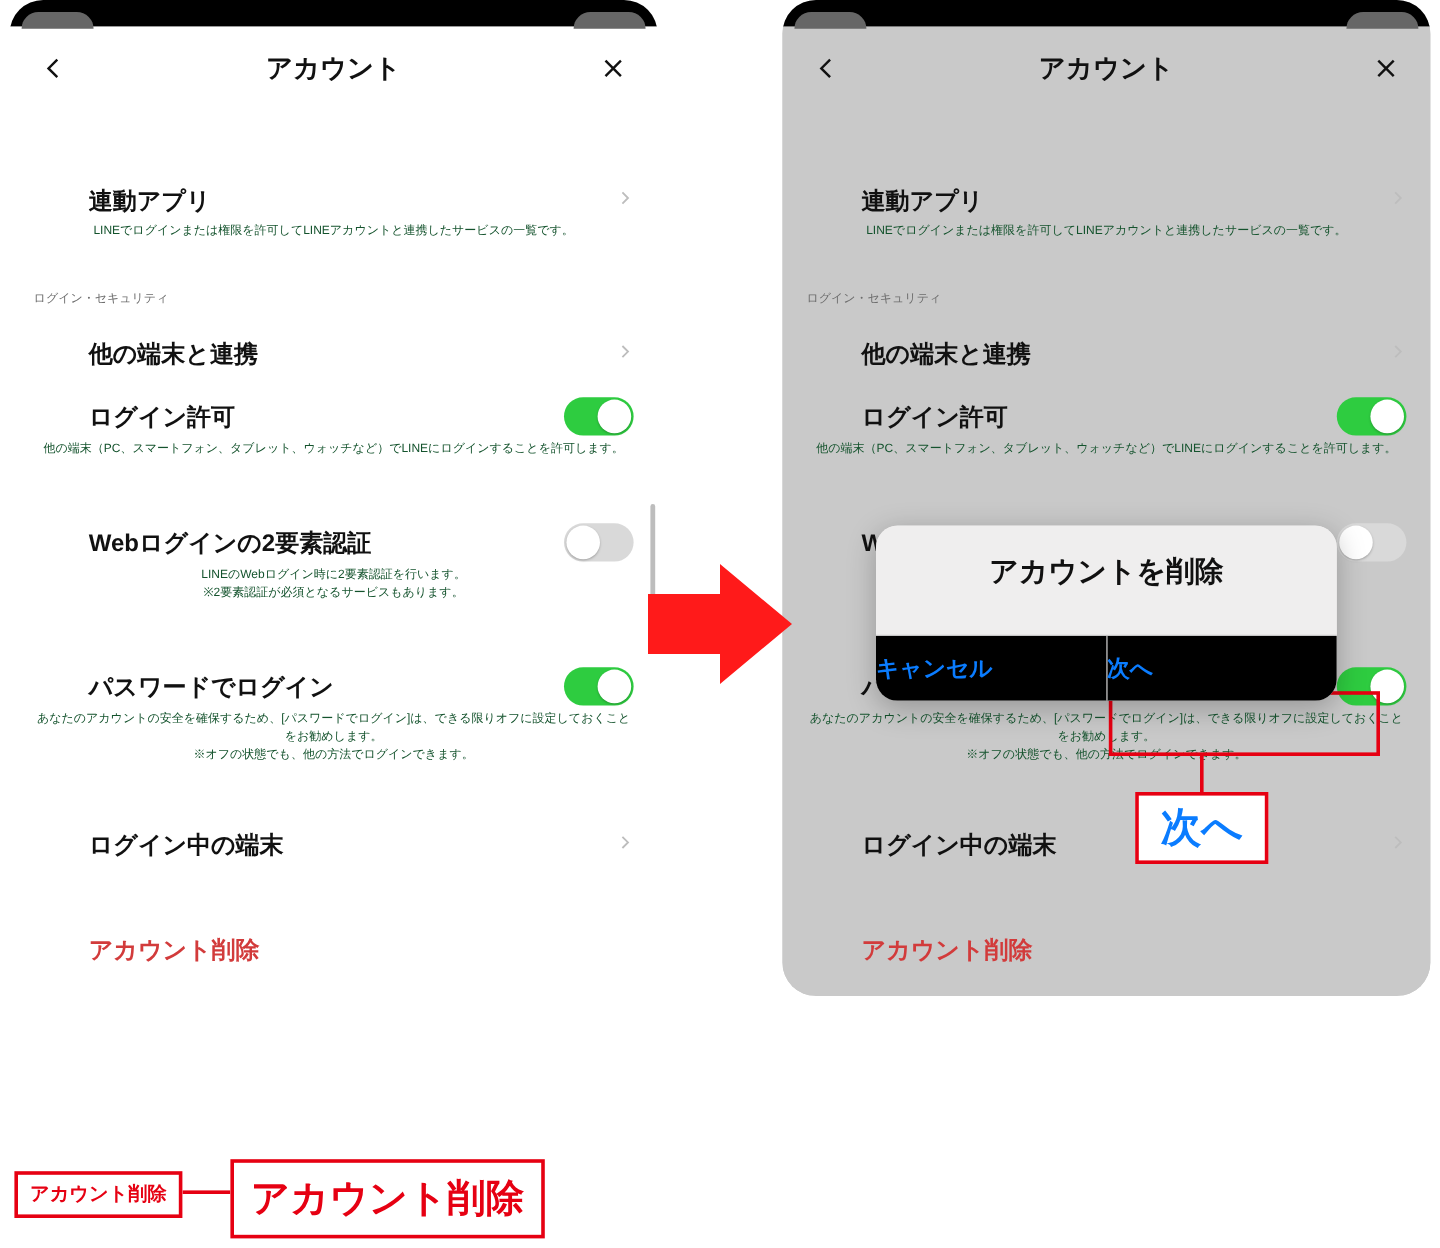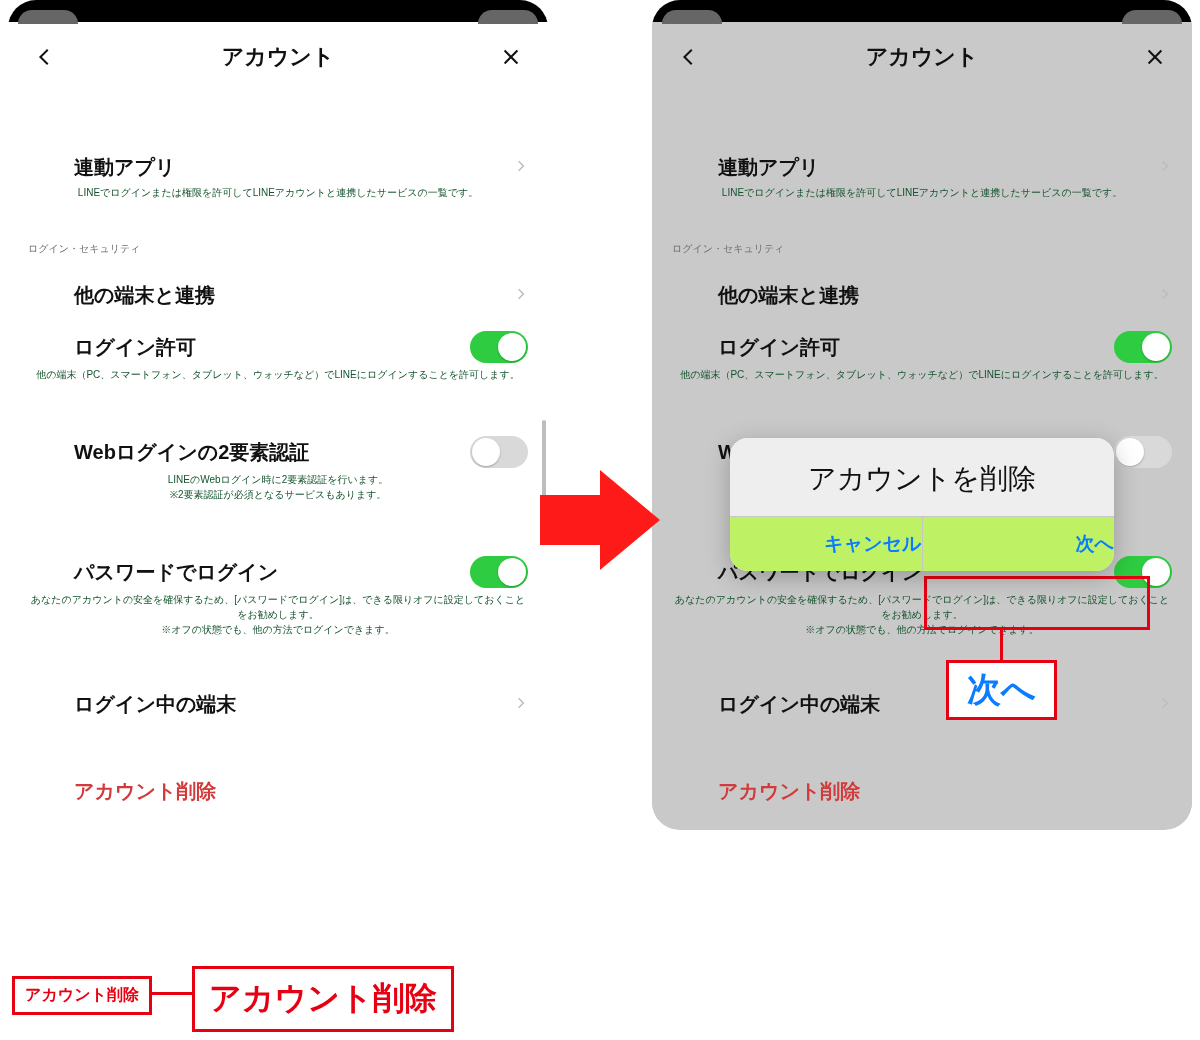--- a/index.html
+++ b/index.html
@@ -173,37 +173,37 @@
     overflow:hidden;
     z-index:40;
     box-shadow: 0 6px 24px rgba(0,0,0,.25);
   }
   .dialog-body {
     padding: 22px 20px 18px 20px;
     text-align:center;
     background:#efeeee;
   }
   .dialog-title {
-    font-size: 28px; font-weight:400; color:#111; margin-bottom:0;
+    font-size: 24px; font-weight:700; color:#111; margin-bottom:19px;
   }
   .dialog-msg {
     font-size: 15px; color:#333; line-height:1.5;
   }
   .dialog-actions {
     display:flex;
     border-top:1px solid #c6c6c6;
   }
   .dialog-btn {
     flex:1;
-    text-align:right;
+    text-align:left;
     padding: 14px 0;
     font-size: 19px;
     font-weight:600;
     color:#0a7cff;
-    background:#bef264;
+    background:#000000;
   }
   .dialog-btn + .dialog-btn { border-left:1px solid #c6c6c6; }
 
   .scrollbar-stub {
     position:absolute;
     right:2px;
     top: 420px;
     width:4px;
     height:120px;
     background:#bdbdbd;

